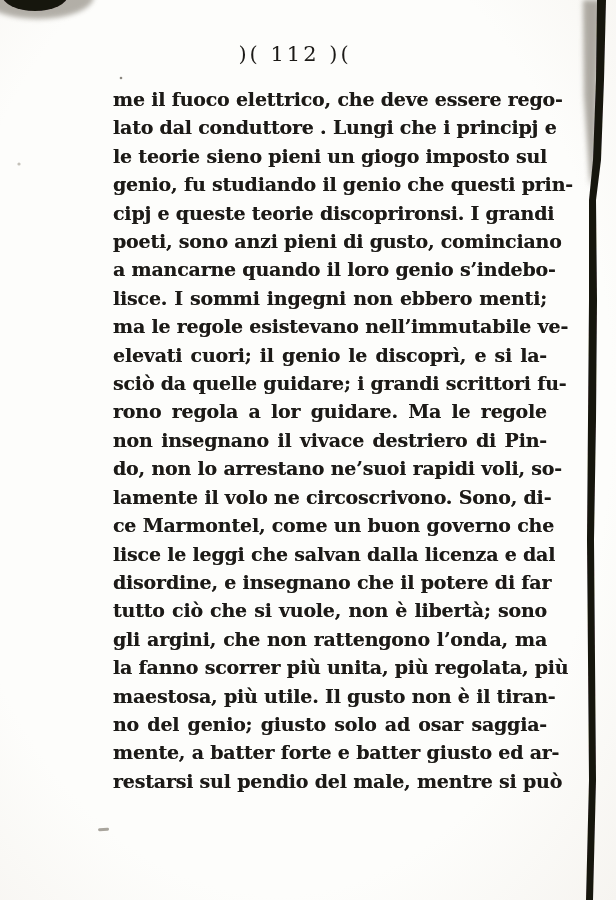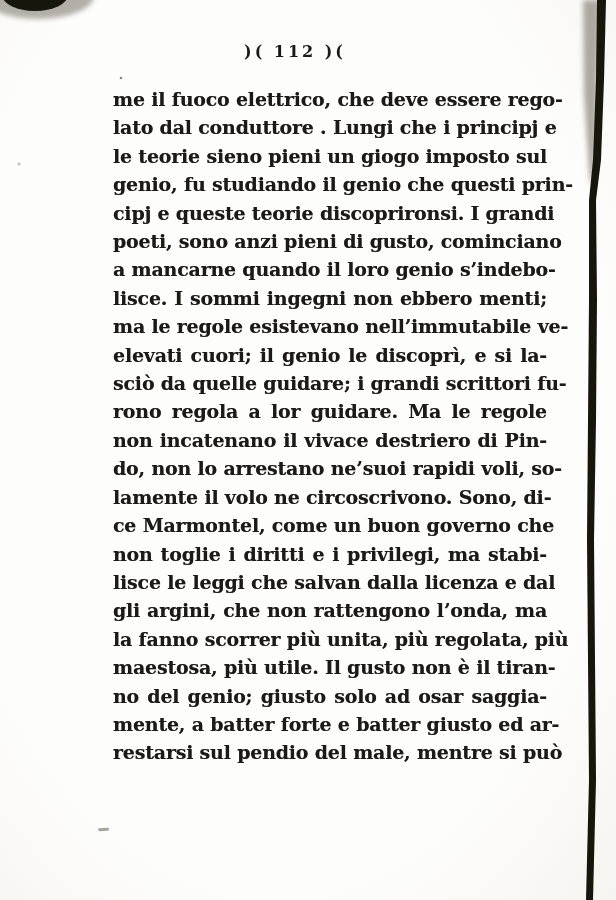--- a/index.html
+++ b/index.html
@@ -18,22 +18,22 @@
       #f6f4f0 100%);
     font-family: "DejaVu Serif", "Liberation Serif", serif;
     color: var(--ink, #1c1a17);
   }
   .page-number-header {
     position: absolute;
     top: 42px;
     left: 0;
     width: 590px;
     text-align: center;
-    font-size: 16px;
-    font-weight: bold;
+    font-size: 21px;
+    font-weight: normal;
     letter-spacing: 3px;
     color: var(--ink, #1c1a17);
   }
   .text-block {
     position: absolute;
     top: 85px;
     left: 113px;
     width: 434px;
   }
   .text-line {
@@ -67,26 +67,27 @@
         <div class="text-line">le teorie sieno pieni un giogo imposto sul</div>
         <div class="text-line">genio, fu studiando il genio che questi prin-</div>
         <div class="text-line">cipj e queste teorie discoprironsi. I grandi</div>
         <div class="text-line">poeti, sono anzi pieni di gusto, cominciano</div>
         <div class="text-line">a mancarne quando il loro genio s’indebo-</div>
         <div class="text-line">lisce. I sommi ingegni non ebbero menti;</div>
         <div class="text-line">ma le regole esistevano nell’immutabile ve-</div>
         <div class="text-line">elevati cuori; il genio le discoprì, e si la-</div>
         <div class="text-line">sciò da quelle guidare; i grandi scrittori fu-</div>
         <div class="text-line">rono regola a lor guidare. Ma le regole</div>
-        <div class="text-line">non incatenano il vivace destriero di Pin-</div>
+        <div class="text-line">non insegnano il vivace destriero di Pin-</div>
         <div class="text-line">do, non lo arrestano ne’suoi rapidi voli, so-</div>
         <div class="text-line">lamente il volo ne circoscrivono. Sono, di-</div>
         <div class="text-line">ce Marmontel, come un buon governo che</div>
-        <div class="text-line">non toglie i diritti e i privilegi, ma stabi-</div>
         <div class="text-line">lisce le leggi che salvan dalla licenza e dal</div>
+        <div class="text-line">disordine, e insegnano che il potere di far</div>
+        <div class="text-line">tutto ciò che si vuole, non è libertà; sono</div>
         <div class="text-line">gli argini, che non rattengono l’onda, ma</div>
         <div class="text-line">la fanno scorrer più unita, più regolata, più</div>
         <div class="text-line">maestosa, più utile. Il gusto non è il tiran-</div>
         <div class="text-line">no del genio; giusto solo ad osar saggia-</div>
         <div class="text-line">mente, a batter forte e batter giusto ed ar-</div>
         <div class="text-line">restarsi sul pendio del male, mentre si può</div>
       </div>
   </div>
 
   <svg class="artifact-layer" width="616" height="900" viewBox="0 0 616 900">

